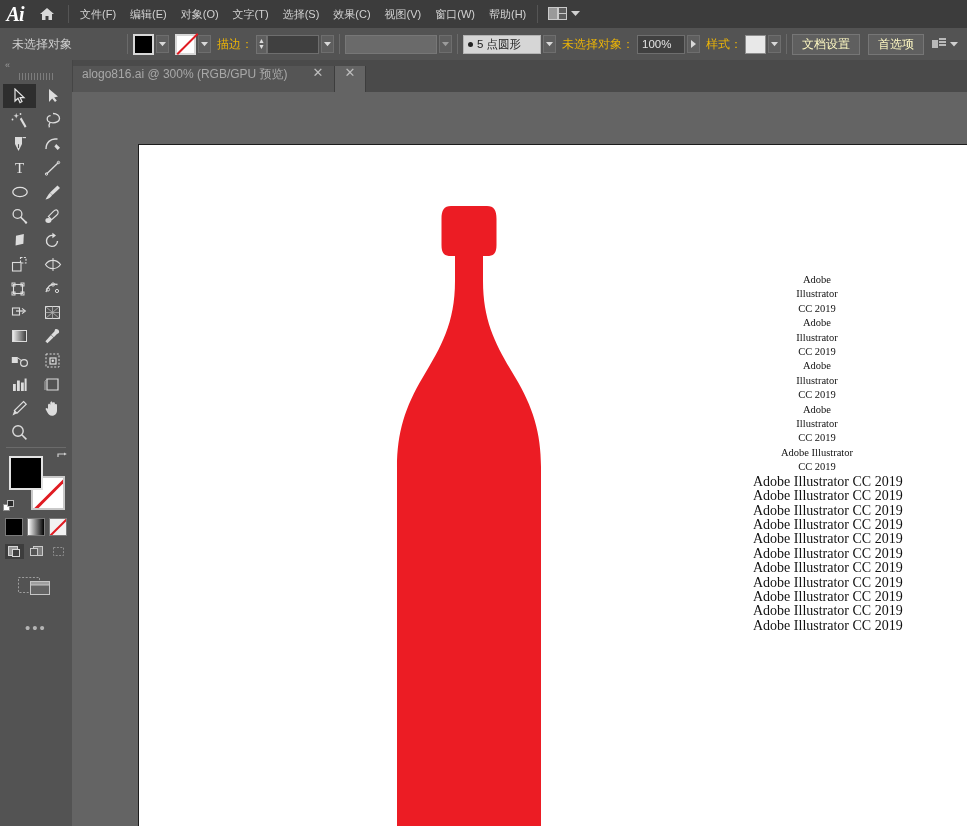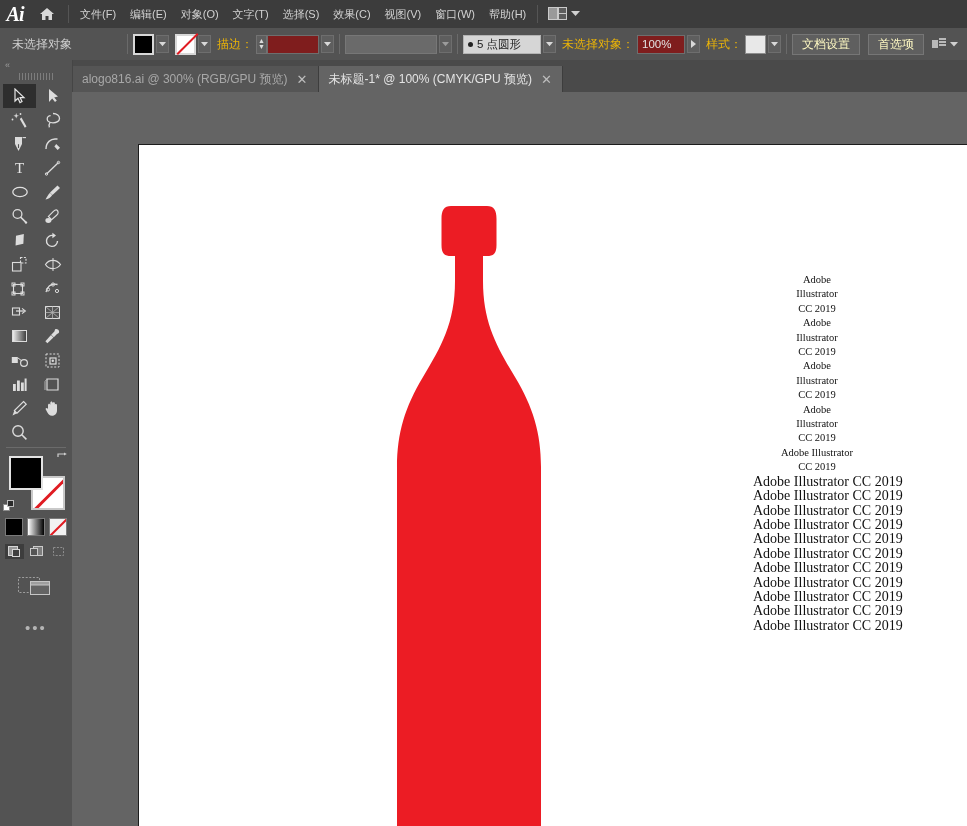--- a/index.html
+++ b/index.html
@@ -51,21 +51,21 @@
     width:13px;height:18px;display:flex;align-items:center;justify-content:center;
     background:#5e5e5e;border:1px solid #6e6e6e;margin-left:2px;box-sizing:border-box;
   }
   .cb-label{font-size:12px;color:#eab308;white-space:nowrap;margin:0 3px 0 6px;}
   .spinner{
     width:11px;height:19px;background:#5e5e5e;border:1px solid #727272;
     display:flex;flex-direction:column;align-items:center;justify-content:center;
     box-sizing:border-box;color:#ddd;font-size:7px;line-height:6px;
   }
   .field{
-    height:19px;background:#7f1d1d;border:1px solid #6e6e6e;box-sizing:border-box;
+    height:19px;background:#404040;border:1px solid #6e6e6e;box-sizing:border-box;
     color:#e2e2e2;font-size:11.5px;line-height:17px;padding:0 4px;
   }
   .field-wide{width:52px;}
   .profile-field{width:92px;height:19px;background:#6a6a6a;border:1px solid #777;box-sizing:border-box;}
   .brush-field{
     width:78px;height:19px;background:#d6d6d6;border:1px solid #b4b4b4;box-sizing:border-box;
     color:#222;font-size:11.5px;line-height:17px;padding:0 4px;display:flex;align-items:center;gap:4px;
   }
   .dot{width:5px;height:5px;border-radius:50%;background:#222;display:inline-block;}
   .opacity-field{width:48px;}
@@ -73,21 +73,21 @@
   .cb-btn{
     height:21px;background:#5f5f5f;border:1px solid #767676;box-sizing:border-box;
     color:#fef9c3;font-size:12px;line-height:19px;padding:0 9px;white-space:nowrap;
   }
   
   #tabbar{
     position:absolute;left:72px;top:60px;width:895px;height:32px;
     background:#4a4a4a;display:flex;align-items:flex-end;
   }
   .doc-tab{
-    height:26px;display:flex;align-items:center;gap:9px;padding:0 10px;
+    height:26px;display:flex;align-items:flex-start;gap:25px;padding:0 10px;
     font-size:12px;background:#555;color:#a8a8a8;border-right:1px solid #3d3d3d;
     white-space:nowrap;
   }
   .doc-tab.active{background:#646464;color:#e4e4e4;}
   .tab-close{font-size:13px;color:#bdbdbd;line-height:1;}
   
   #toolbar{
     position:absolute;left:0;top:60px;width:72px;height:766px;background:#535353;
     border-right:1px solid #454545;
   }
@@ -274,21 +274,20 @@
       </svg>
   </div>
 </div>
 
 <div id="tabbar">
   <div class="doc-tab">
     <span>alogo816.ai @ 300% (RGB/GPU 预览)</span>
     <span class="tab-close">✕</span>
   </div>
   <div class="doc-tab active">
-    <span>未标题-1* @ 100% (CMYK/GPU 预览)</span>
     <span class="tab-close">✕</span>
   </div>
 </div>
 
 <div id="toolbar">
   <div id="tb-handle">«</div>
   <div id="tb-grip">
       <span></span>
     </div>
 

